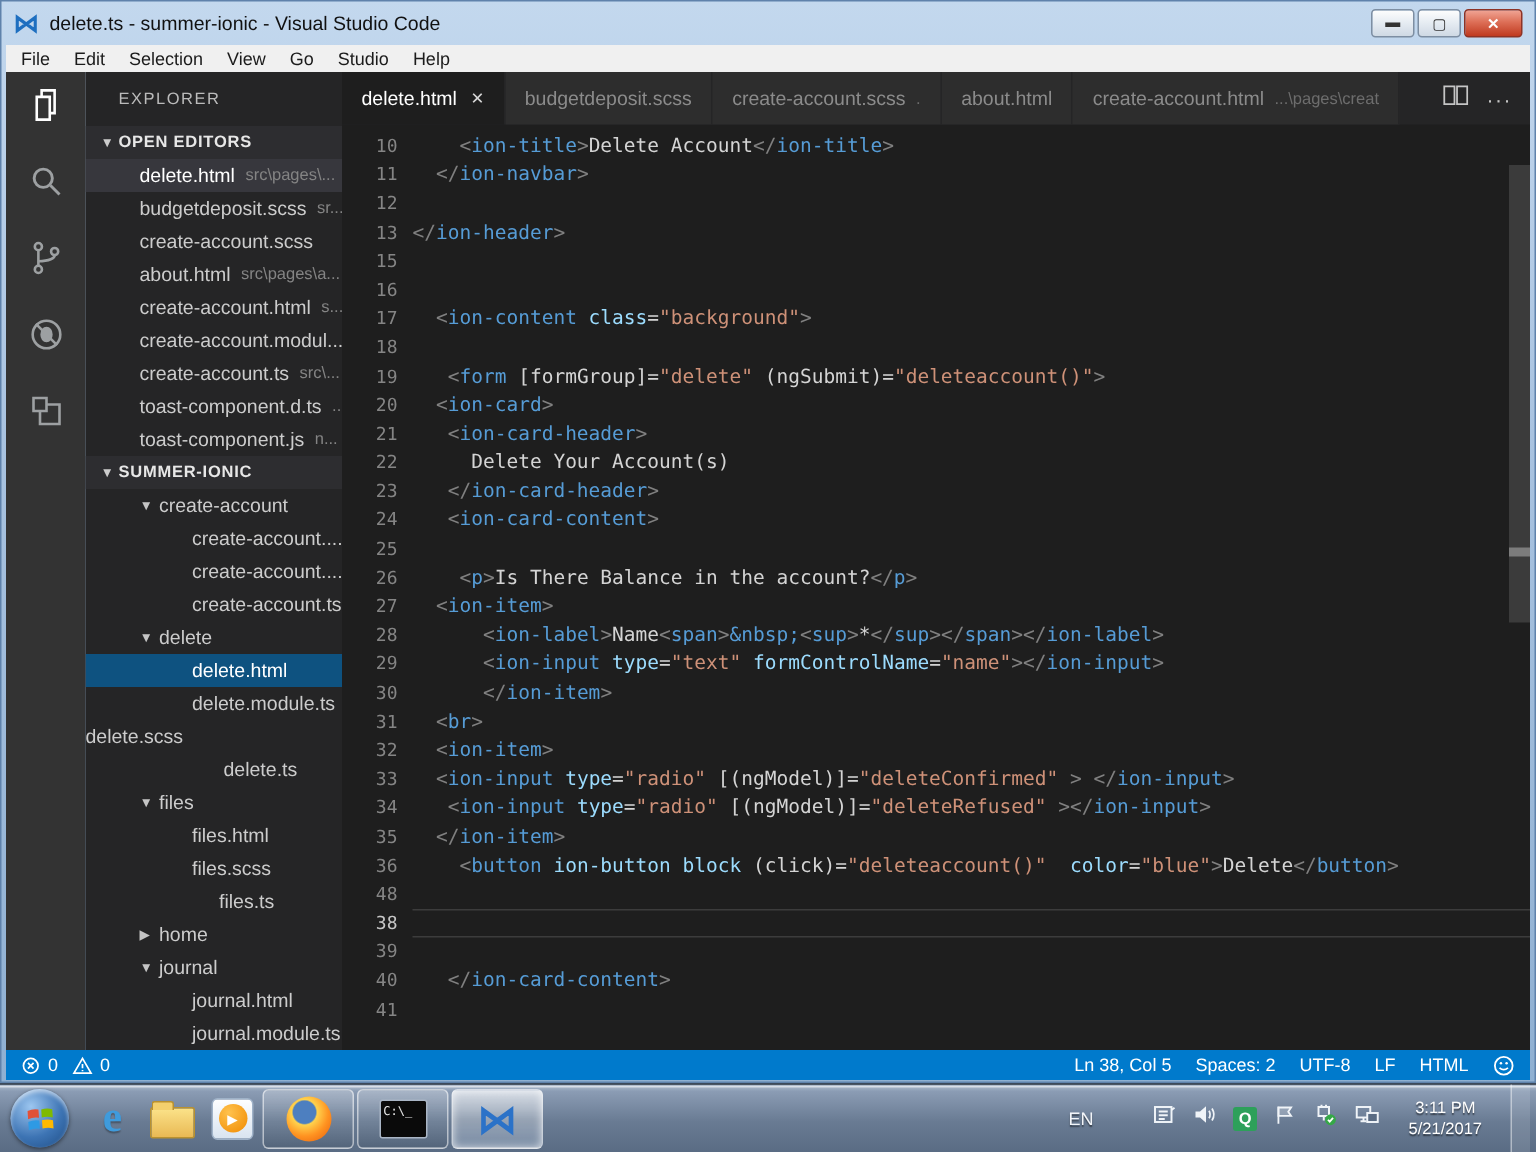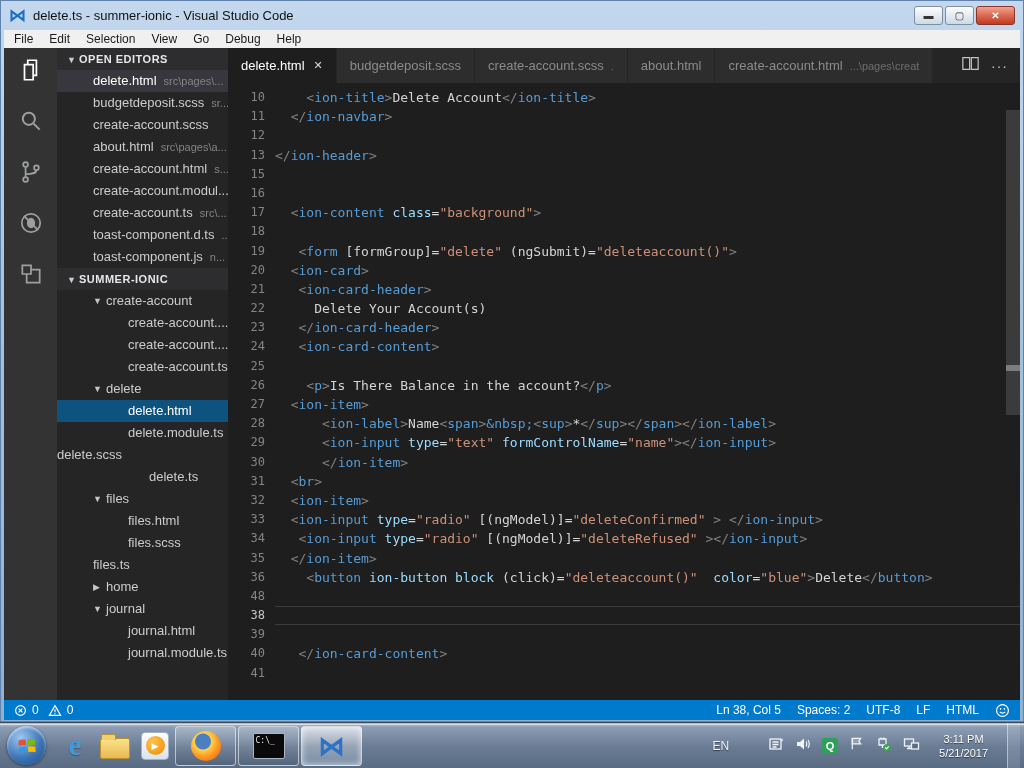--- a/index.html
+++ b/index.html
@@ -133,21 +133,21 @@
         <div class="wbtn close">✕</div>
       </div>
     </div>
 
     <div class="menubar">
         <span class="menu-item">File</span>
         <span class="menu-item">Edit</span>
         <span class="menu-item">Selection</span>
         <span class="menu-item">View</span>
         <span class="menu-item">Go</span>
-        <span class="menu-item">Debug</span>
+        <span class="menu-item">Studio</span>
         <span class="menu-item">Help</span>
       </div>
 
     <div class="main">
 
       <div class="activitybar">
         <div class="ab-icon">
           <svg width="26" height="26" viewBox="0 0 24 24">
               <g fill="none" stroke="#ffffff" stroke-width="1.6">
             <path d="M9 3h8v14h-8z"></path>
@@ -187,20 +187,21 @@
           <svg width="26" height="26" viewBox="0 0 24 24">
               <g fill="none" stroke="#9da0a2" stroke-width="1.6">
             <path d="M8 8h12v12h-12z"></path>
                 <path d="M4 4h8v8h-8z" fill="#333333"></path>
               </g>
             </svg>
         </div>
       </div>
 
       <div class="sidebar">
+        <div class="sb-title">EXPLORER</div>
         <div class="sb-header"><span class="arrow">▼</span><span>OPEN EDITORS</span></div>
         <div id="open-editors">
             <div class="row oe-row sel-gray">
               <span class="lbl">delete.html</span>
               <span class="hint">src\pages\...</span>
             </div>
             <div class="row oe-row">
               <span class="lbl">budgetdeposit.scss</span>
               <span class="hint">sr...</span>
             </div>
@@ -265,21 +266,21 @@
             <div class="row" style="padding-left: 36px;">
               <span class="tree-arrow">▼</span>
               <span class="lbl">files</span>
             </div>
             <div class="row" style="padding-left: 71px;">
               <span class="lbl">files.html</span>
             </div>
             <div class="row" style="padding-left: 71px;">
               <span class="lbl">files.scss</span>
             </div>
-            <div class="row" style="padding-left: 36px;">
+            <div class="row" style="padding-left: 89px;">
               <span class="lbl">files.ts</span>
             </div>
             <div class="row" style="padding-left: 36px;">
               <span class="tree-arrow">▶</span>
               <span class="lbl">home</span>
             </div>
             <div class="row" style="padding-left: 36px;">
               <span class="tree-arrow">▼</span>
               <span class="lbl">journal</span>
             </div>

